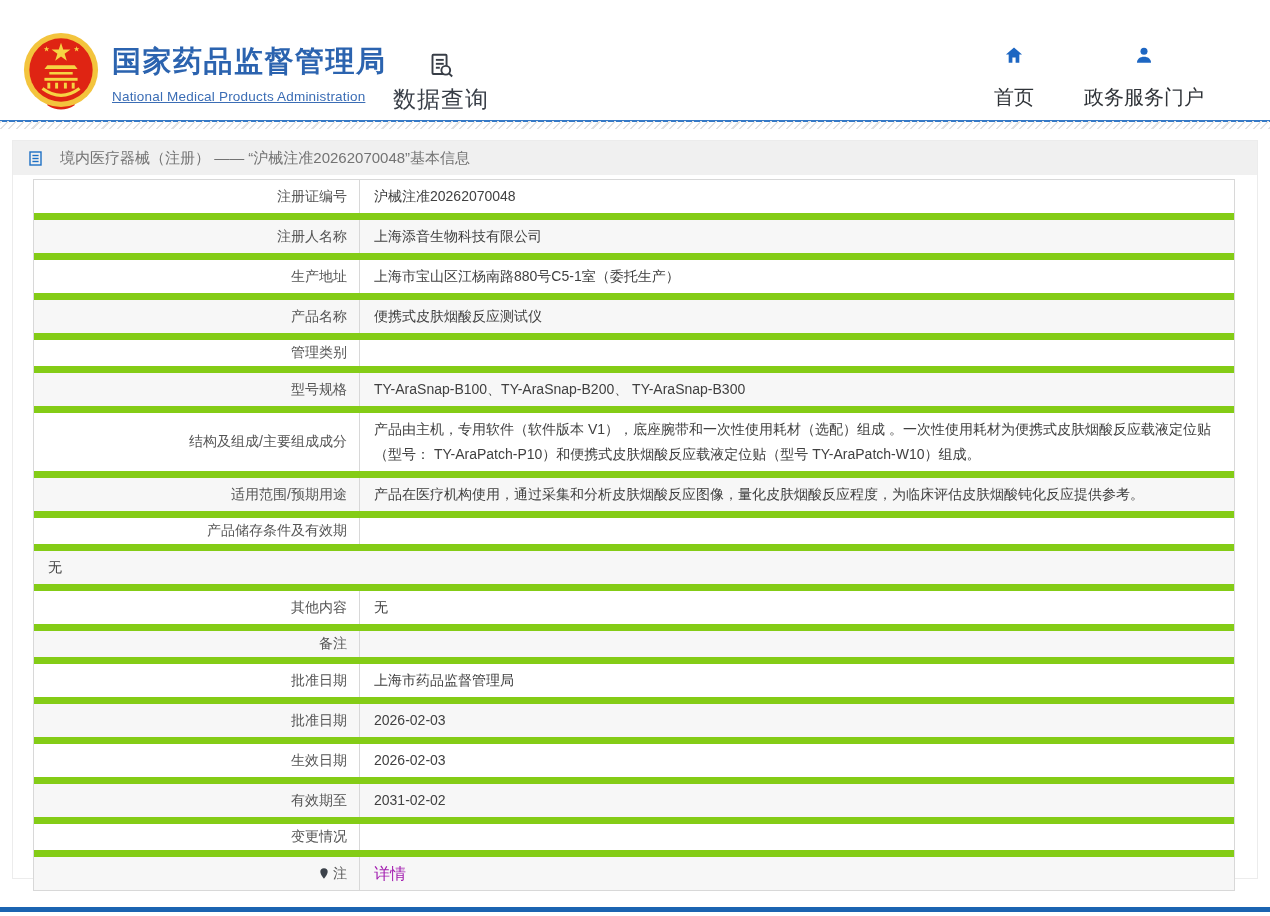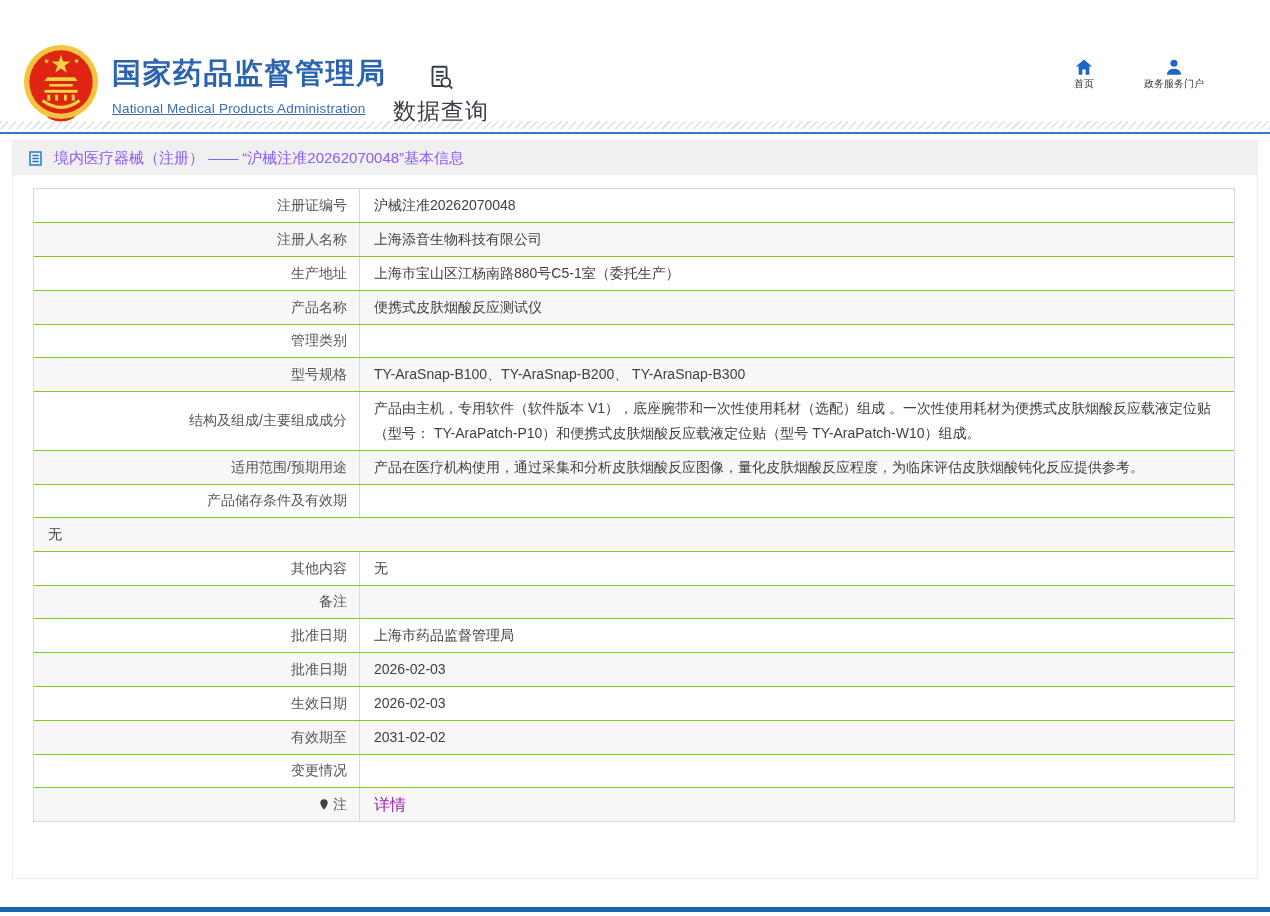--- a/index.html
+++ b/index.html
@@ -1,38 +1,38 @@
 <!DOCTYPE html>
 <html><head>
 <meta charset="utf-8">
 <style>
   * { margin:0; padding:0; box-sizing:border-box; }
   html,body { width:1270px; height:916px; background:#fff; font-family:"Liberation Sans","DejaVu Sans",sans-serif; position:relative; overflow:hidden; }
 
   
-  .header { position:absolute; top:16px; left:0; width:1270px; height:118px; background:#fff; border-bottom:2px solid #3579c6; }
+  .header { position:absolute; top:4px; left:0; width:1270px; height:118px; background:#fff; border-bottom:2px solid #3579c6; }
   .emblem { position:absolute; left:22px; top:28px; width:78px; height:80px; }
   .brand { position:absolute; left:112px; top:38px; cursor:pointer; }
   .brand-cn { font-size:29px; font-weight:bold; color:#2b63af; letter-spacing:1.5px; }
   .brand-en { font-size:13.5px; color:#3b6db5; margin-top:7px; letter-spacing:0.2px;text-decoration:underline; }
   .datasearch { position:absolute; left:393px; top:48px; display:flex; align-items:center; gap:5px; color:#373d46; font-size:23px; letter-spacing:1px; cursor:pointer;flex-direction:column; }
   .nav { position:absolute; right:66px; top:42px; display:flex; gap:50px; }
-  .nav-item { display:flex; flex-direction:column; align-items:center; gap:0; font-size:10px; color:#2f3338; cursor:pointer; }
+  .nav-item { display:flex; flex-direction:column; align-items:center; gap:19px; font-size:20px; color:#2f3338; cursor:pointer; }
 
   
   .hatch { position:absolute; top:121px; left:0; width:1270px; height:8px;
     background:repeating-linear-gradient(135deg,#e2e2e2 0 1.5px,transparent 1.5px 5.5px); }
 
   
   .panel { position:absolute; left:12px; top:140px; width:1246px; height:739px; background:#fff; border:1px solid #ececec; }
-  .panel-title { height:34px; background:#f0f0f0; display:flex; align-items:center; gap:12px; padding-left:16px; color:#8b5cf6; font-size:15px;text-align:right; }
+  .panel-title { height:34px; background:#f0f0f0; display:flex; align-items:center; gap:18px; padding-left:16px; color:#737373; font-size:15px;text-align:right; }
 
-  .info-table { margin:13px 22px 0 20px; border:1px solid #d8d8d8; }
+  .info-table { margin:4px 22px 0 20px; border:1px solid #d8d8d8; }
   .row { display:flex; min-height:33px; }
-  .row + .row { border-top:1px solid #84cc16; }
+  .row + .row { border-top:7px solid #84cc16; }
   .row:nth-child(even) { background:#f7f7f7; }
   .cell-label { width:326px; flex:0 0 326px; display:flex; align-items:center; justify-content:flex-end; gap:3px; padding:4px 12px; color:#555; font-size:14px; border-right:1px solid #d8d8d8; text-align:right; }
   .cell-value { flex:1; display:flex; align-items:center; padding:4px 14px; color:#404040; font-size:14px; line-height:25px; }
   .detail-link { color:#a21caf; text-decoration:none; font-size:16px; }
 
   
   .footer-bar { position:absolute; left:0; top:907px; width:1270px; height:5px; background:#1b64b1; }
 </style>
 </head>
 <body>

